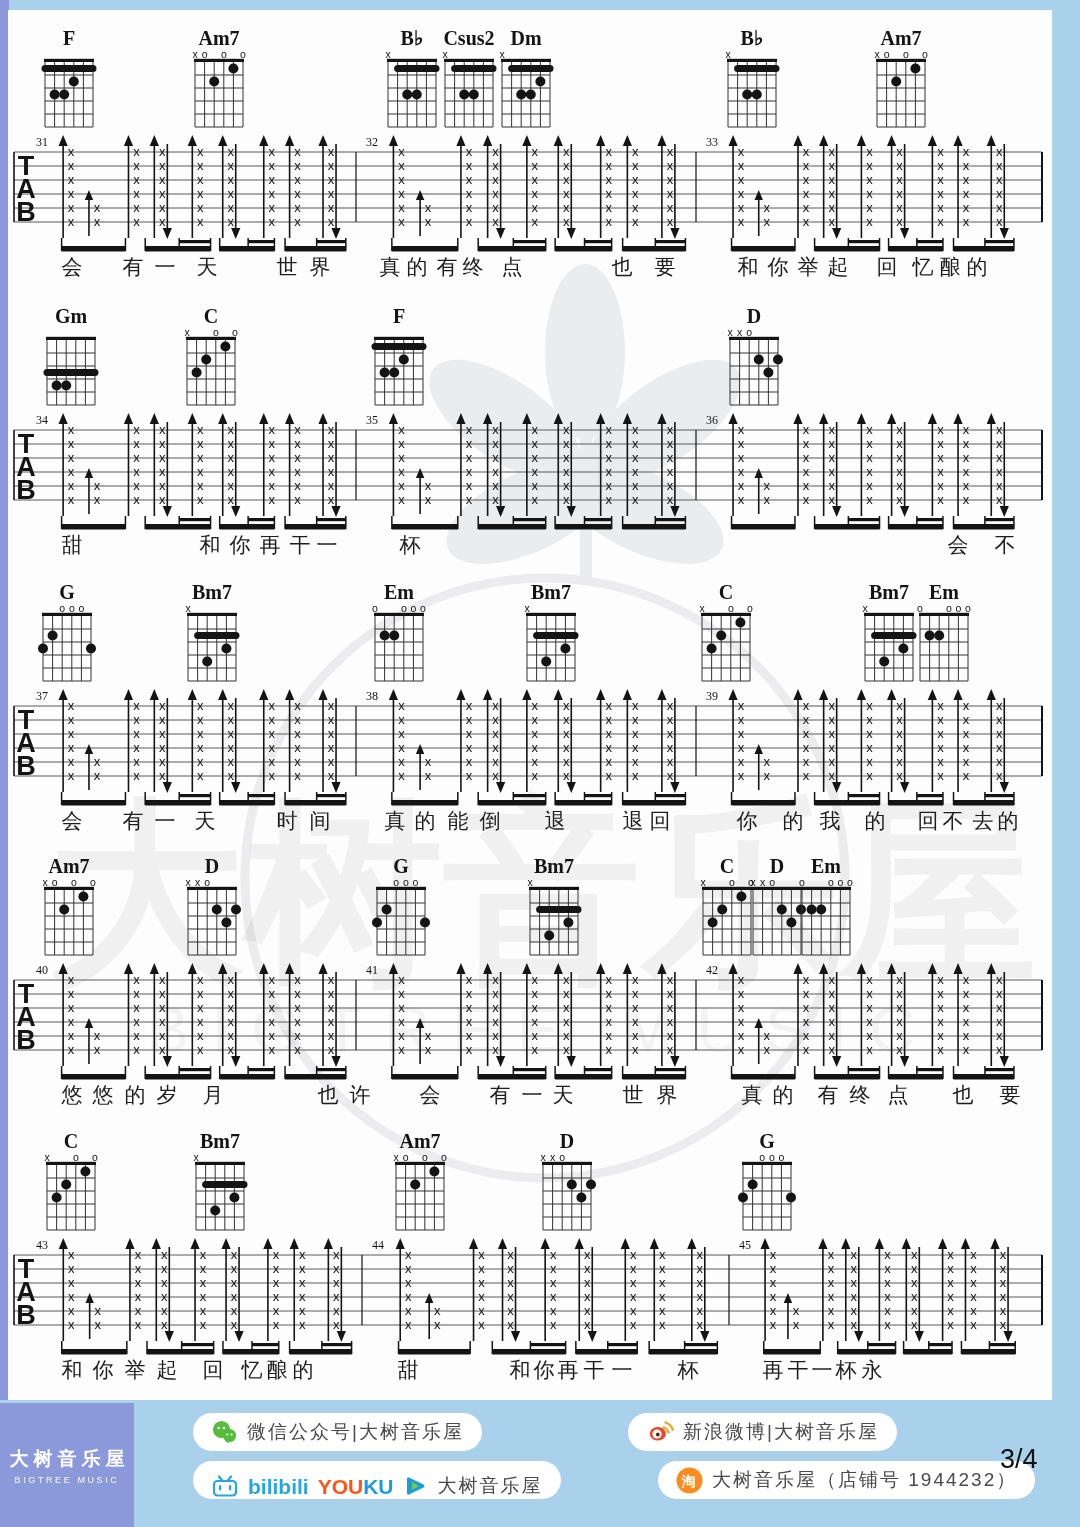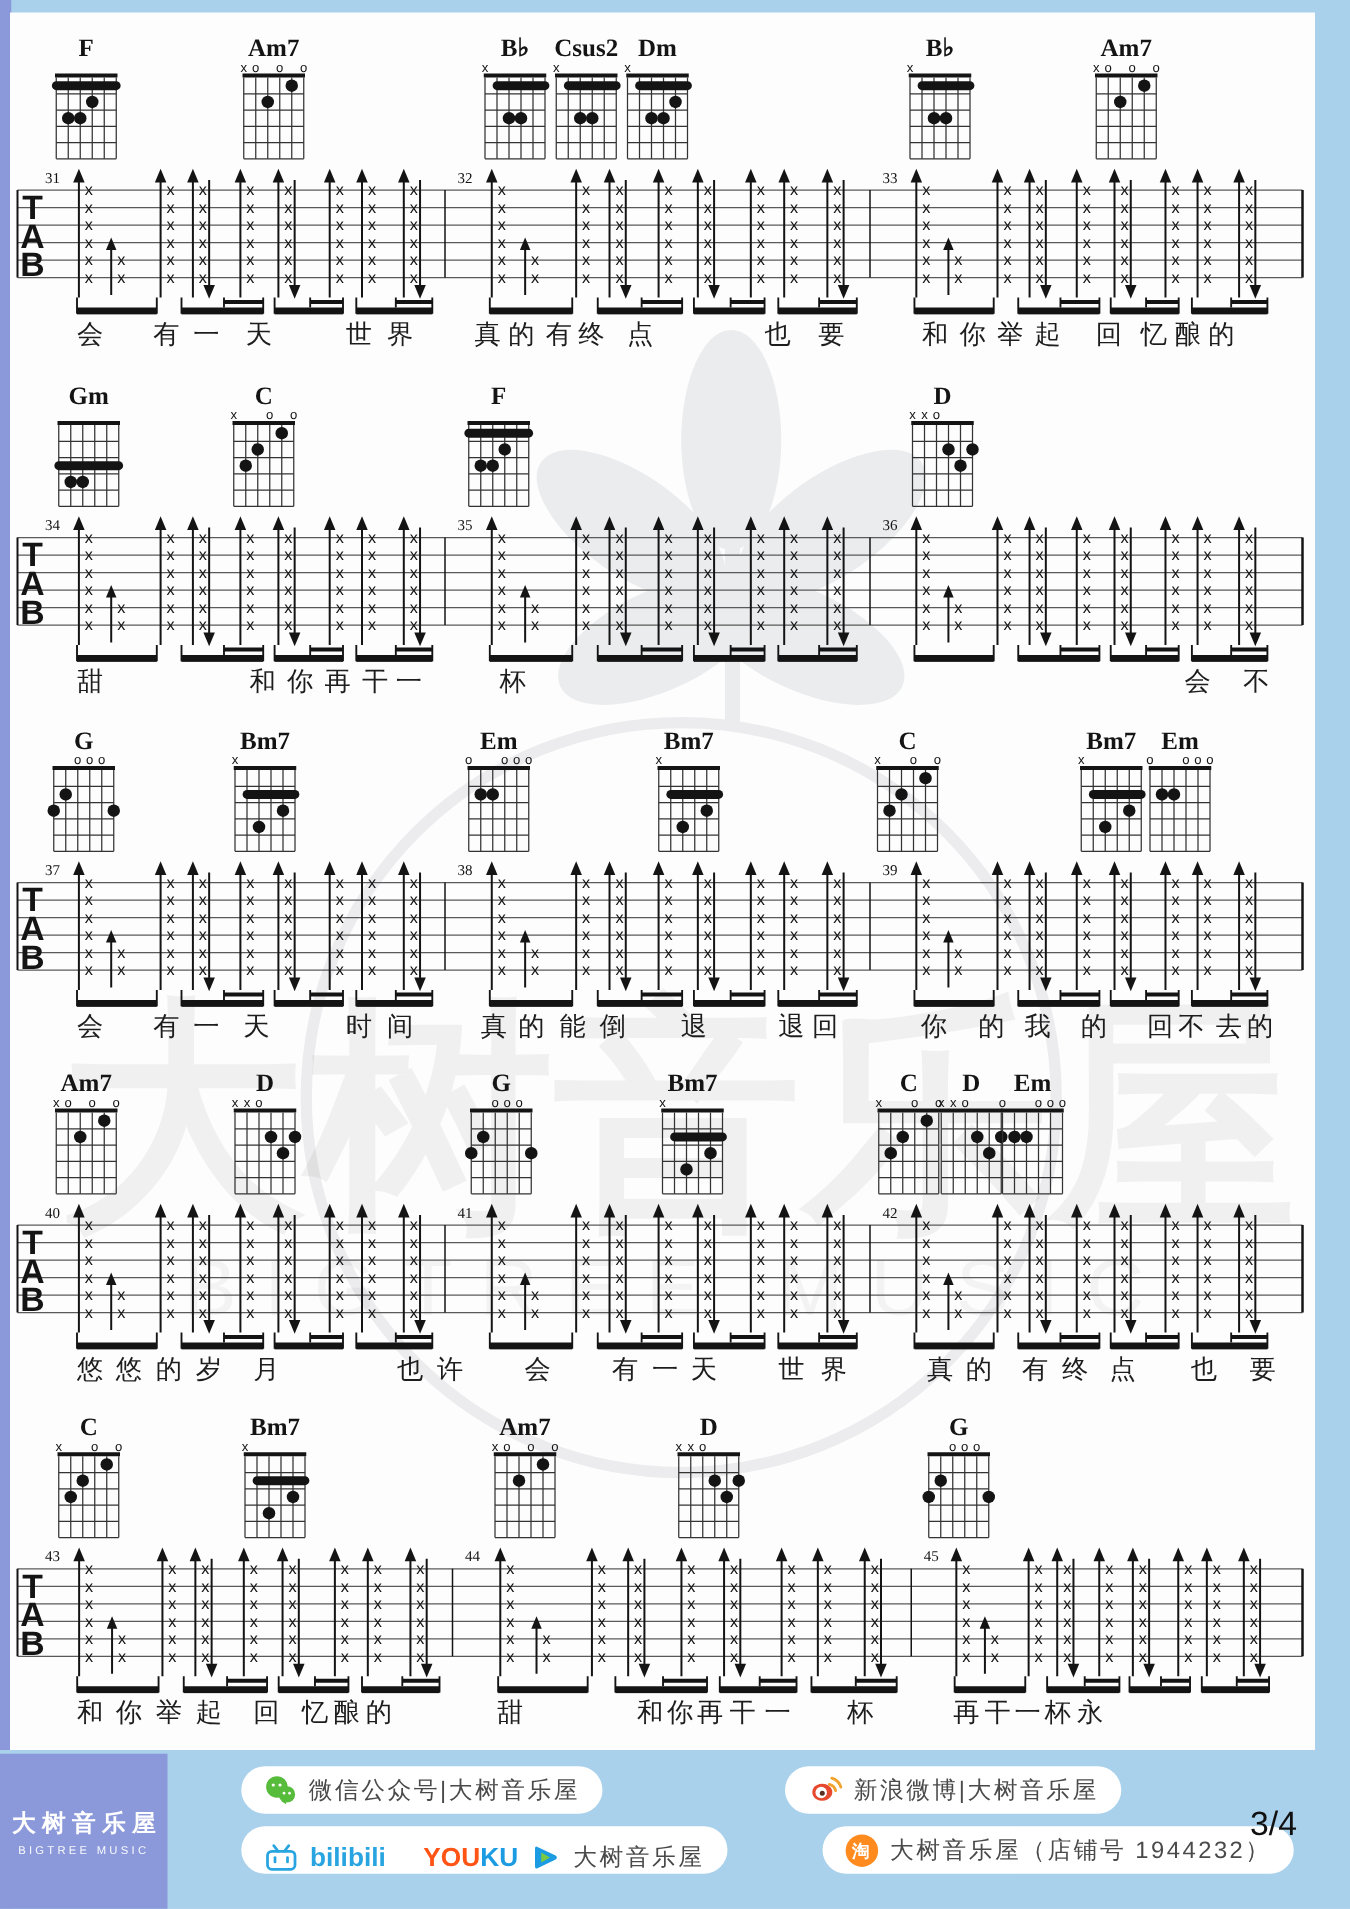--- a/index.html
+++ b/index.html
@@ -19,21 +19,21 @@
   }
   .brand-cn{font-size:19px;font-weight:bold;letter-spacing:5px;margin-left:5px;}
   .brand-en{font-size:9px;letter-spacing:2.6px;margin-top:3px;color:rgba(255,255,255,.95);}
   .pill{
     position:absolute;height:38px;background:#fff;border-radius:19px;
     display:flex;align-items:center;gap:9px;padding:0 18px;
     color:#4a4a4a;font-size:19px;letter-spacing:2px;white-space:nowrap;
   }
   .pill svg{flex:0 0 auto;}
   .bili-word{color:#28a5e1;font-weight:bold;font-size:21px;letter-spacing:0;}
-  .youku-word{font-weight:bold;font-size:21px;letter-spacing:0;margin-left:21px;}
+  .youku-word{font-weight:bold;font-size:21px;letter-spacing:0;}
   .youku-word .you{color:#ff5416;}
   .youku-word .ku{color:#1b9ce2;}
   .page-number{position:absolute;left:1000px;top:0px;font-size:27px;color:#111;margin-top:44px;}
 </style>
 </head>
 <body>
 
 <div id="left-strip"></div>
 
 <svg id="sheet-svg" width="1080" height="1400">

